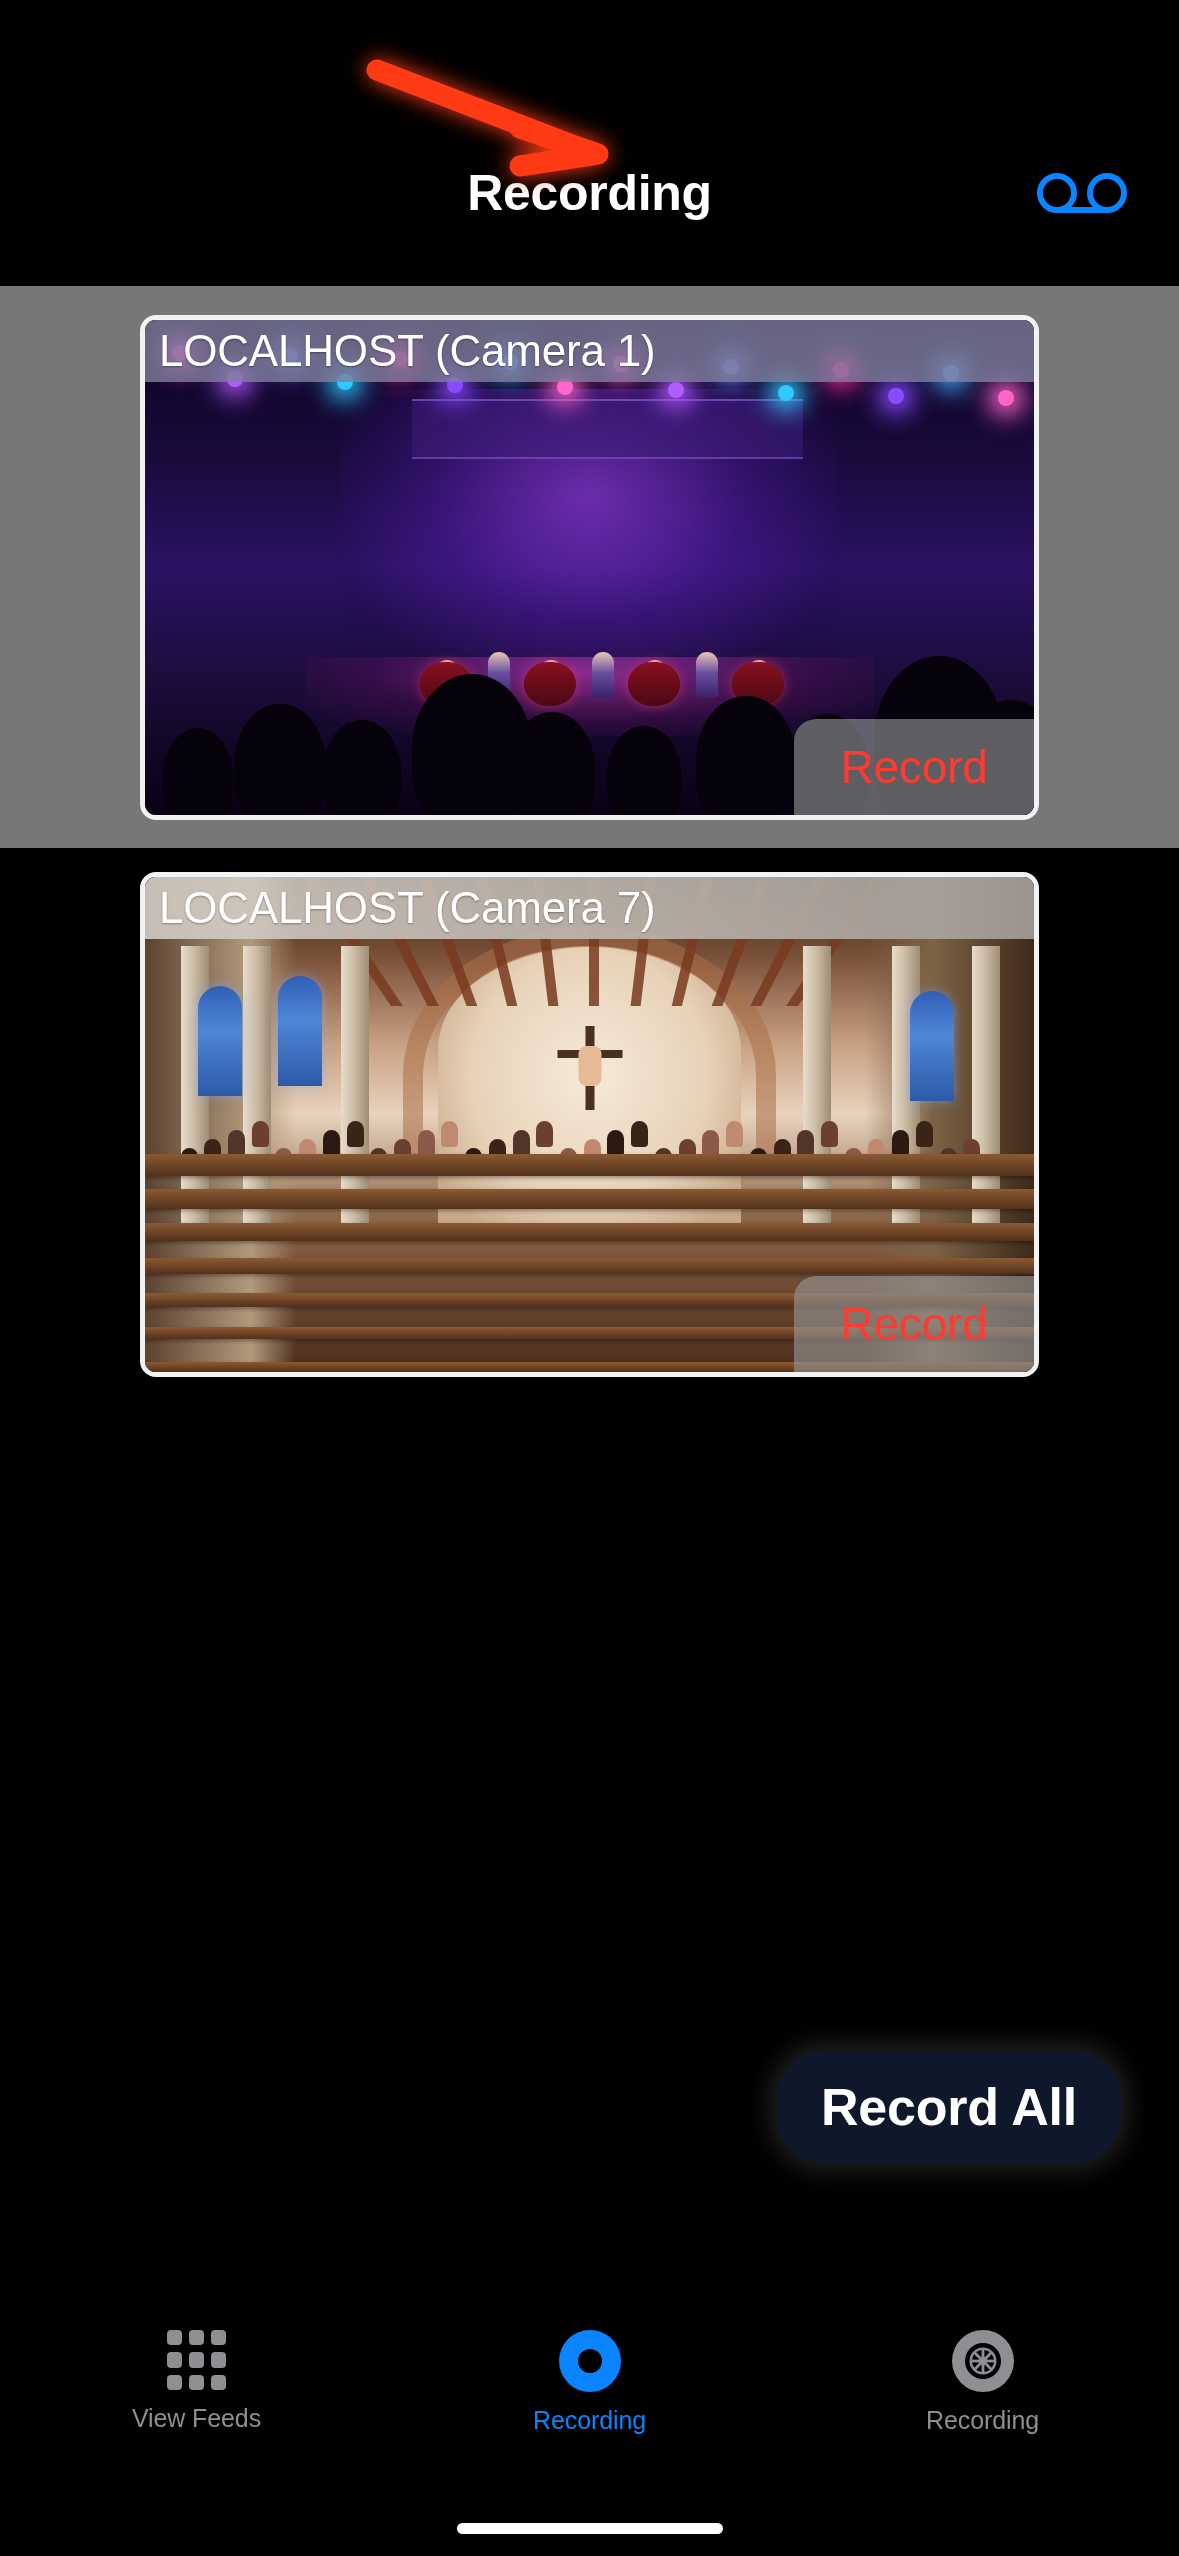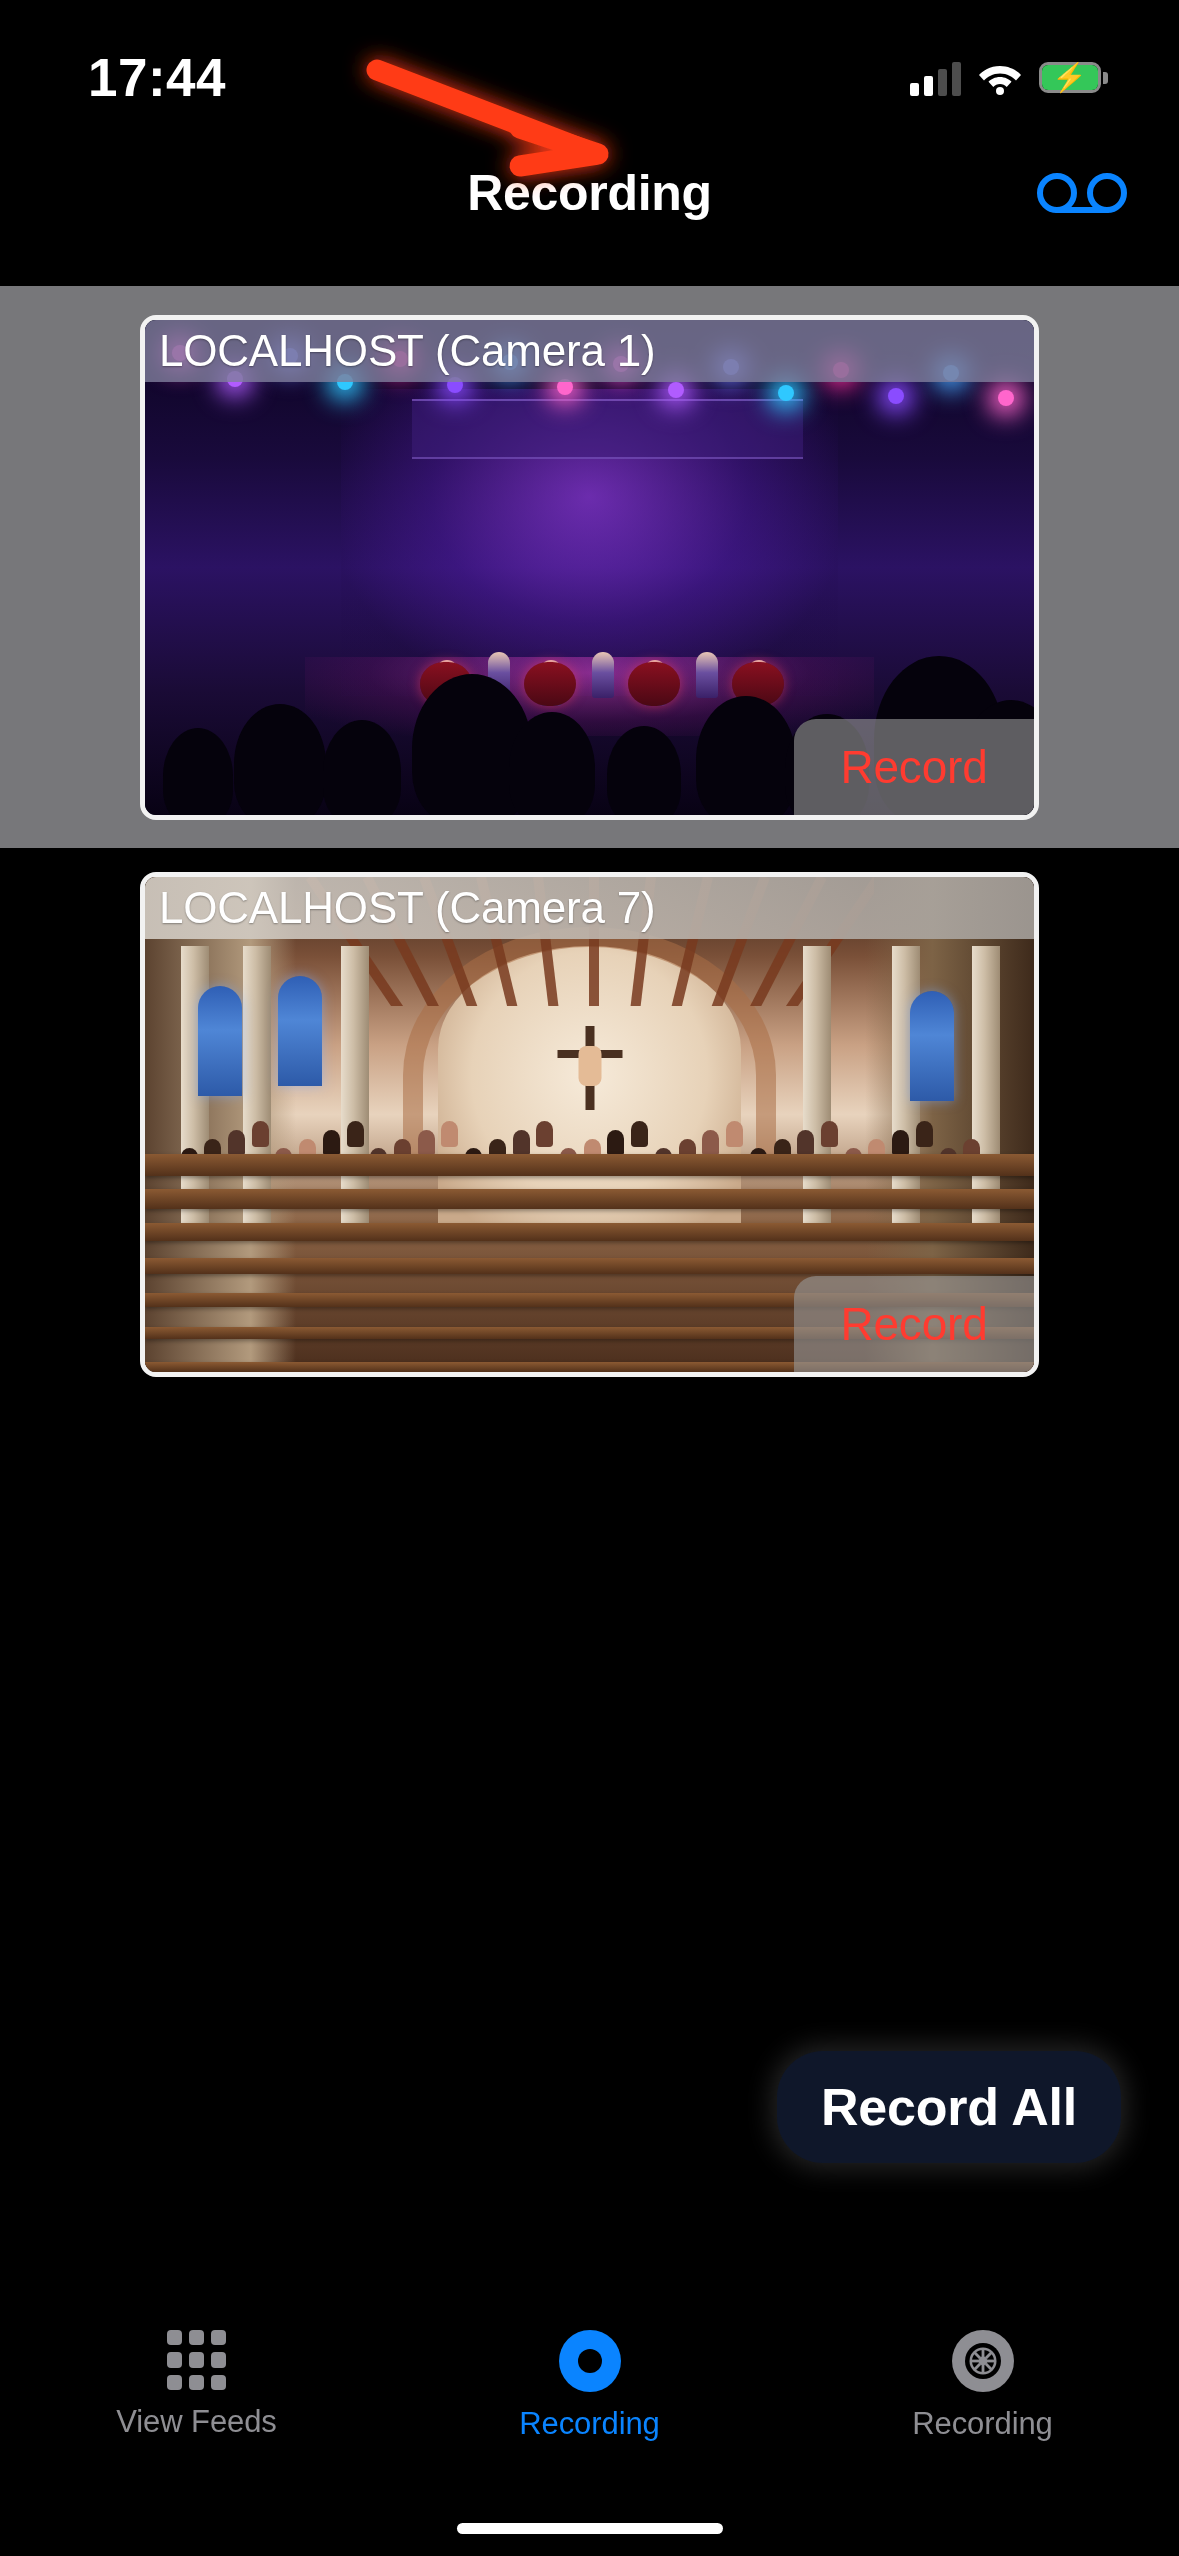--- a/index.html
+++ b/index.html
@@ -222,21 +222,21 @@
 
   
   .tabbar {
     position:absolute; left:0; bottom:0; width:1179px; height:250px;
     background:#000;
     display:flex; align-items:flex-start; padding-top:24px;
   }
   .tab {
     flex:1; display:flex; flex-direction:column; align-items:center; gap:14px;
   }
-  .tab-label { font-size:31px; letter-spacing:-0.1px; }
+  .tab-label { font-size:25px; letter-spacing:-0.1px; }
   .tab.inactive .tab-label { color:#8e8e93; }
   .tab.active .tab-label { color:#0a84ff; }
 
   .icon-grid { width:60px; height:60px; display:grid; grid-template-columns:repeat(3,1fr); grid-template-rows:repeat(3,1fr); gap:7px; }
   .icon-grid i { background:#8e8e93; border-radius:4px; display:block; }
 
   .icon-rec { width:62px; height:62px; border-radius:50%; background:#0a84ff; display:flex; align-items:center; justify-content:center; }
   .icon-rec i { width:24px; height:24px; border-radius:50%; background:#000; display:block; }
 
   .icon-gear { width:62px; height:62px; border-radius:50%; background:#8e8e93; display:flex; align-items:center; justify-content:center; }
@@ -244,44 +244,20 @@
   .home-indicator {
     position:absolute; left:50%; transform:translateX(-50%); bottom:22px;
     width:266px; height:11px; background:#fff; border-radius:6px;
   }
 </style>
 </head>
 <body>
 
 <div class="phone">
 
-  <div class="statusbar">
-    <div class="status-time">17:44</div>
-    <div class="status-right">
-      <div class="signal">
-        <i class="b1"></i>
-          <i class="b2"></i>
-          <i class="b3"></i>
-          <i class="b4"></i>
-      </div>
-      <div class="wifi">
-        <svg width="44" height="34" viewBox="0 0 44 34">
-          <path d="M22 5 C12 5 4.5 10 1 14 L6 19.5 C9 16 15 12.5 22 12.5 C29 12.5 35 16 38 19.5 L43 14 C39.5 10 32 5 22 5 Z" fill="#ffffff"></path>
-          <path d="M22 16 C17 16 12.8 18.3 10.5 20.8 L15.3 26 C17 24.2 19.3 23 22 23 C24.7 23 27 24.2 28.7 26 L33.5 20.8 C31.2 18.3 27 16 22 16 Z" fill="#ffffff"></path>
-          <circle cx="22" cy="30" r="4" fill="#ffffff"></circle>
-        </svg>
-      </div>
-      <div class="battery">
-        <div class="shell"></div>
-        <div class="fill"></div>
-        <div class="nub"></div>
-        <div class="bolt">⚡</div>
-      </div>
-    </div>
-  </div>
 
   <div class="navbar">
     <div class="nav-title">Recording</div>
     <div class="voicemail-btn">
       <svg width="92" height="48" viewBox="0 0 92 48">
         <circle cx="21" cy="24" r="17" fill="none" stroke="#0a84ff" stroke-width="6"></circle>
         <circle cx="71" cy="24" r="17" fill="none" stroke="#0a84ff" stroke-width="6"></circle>
         <line x1="21" y1="41" x2="71" y2="41" stroke="#0a84ff" stroke-width="6" stroke-linecap="round"></line>
       </svg>
     </div>

